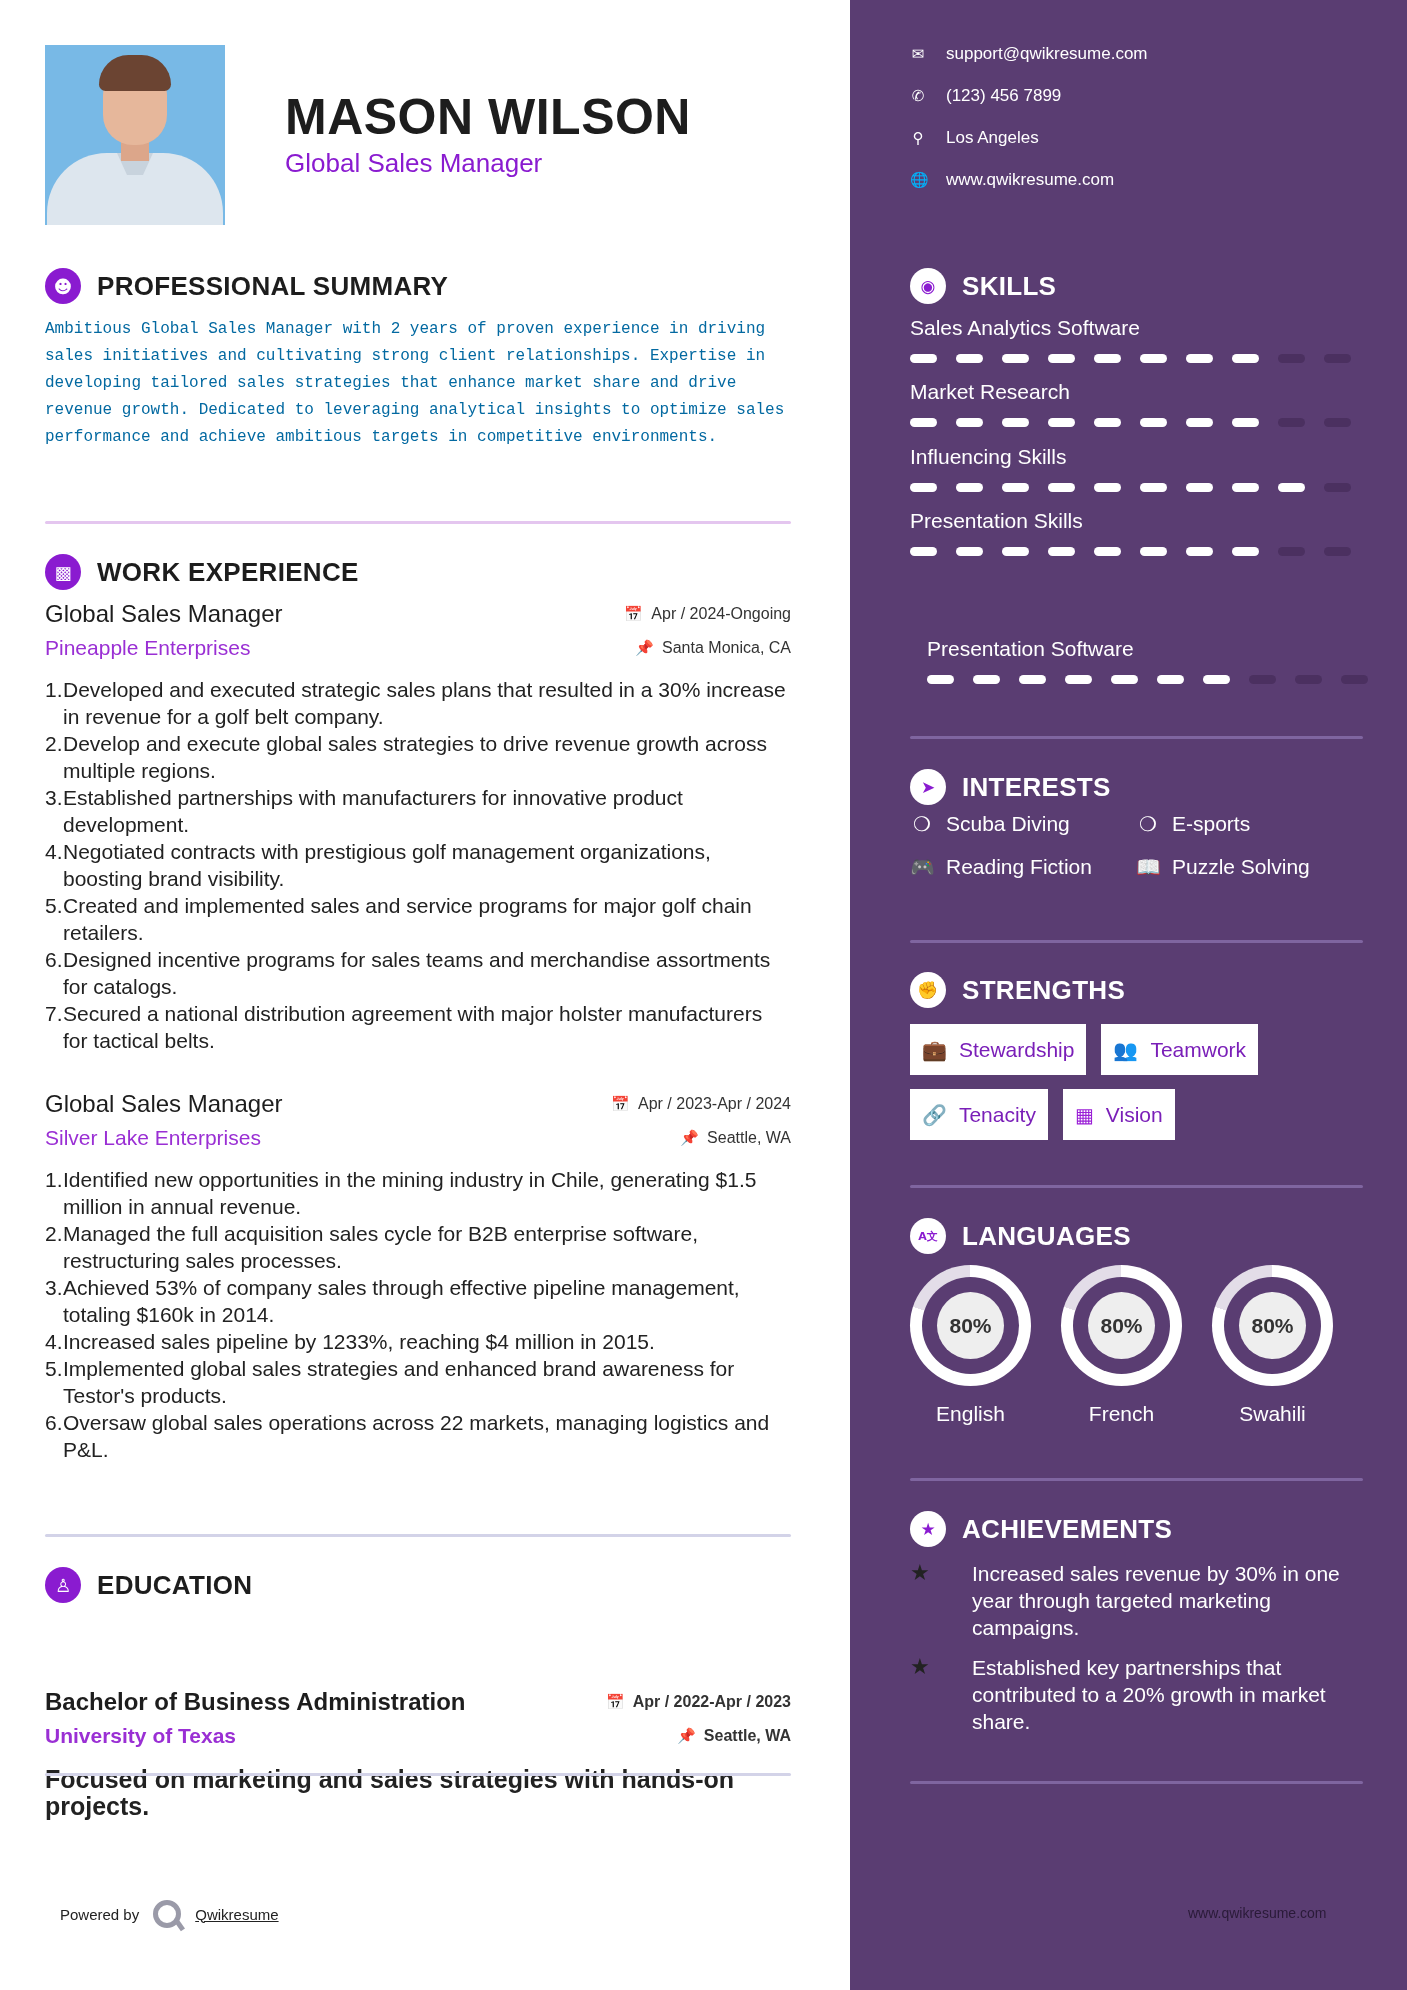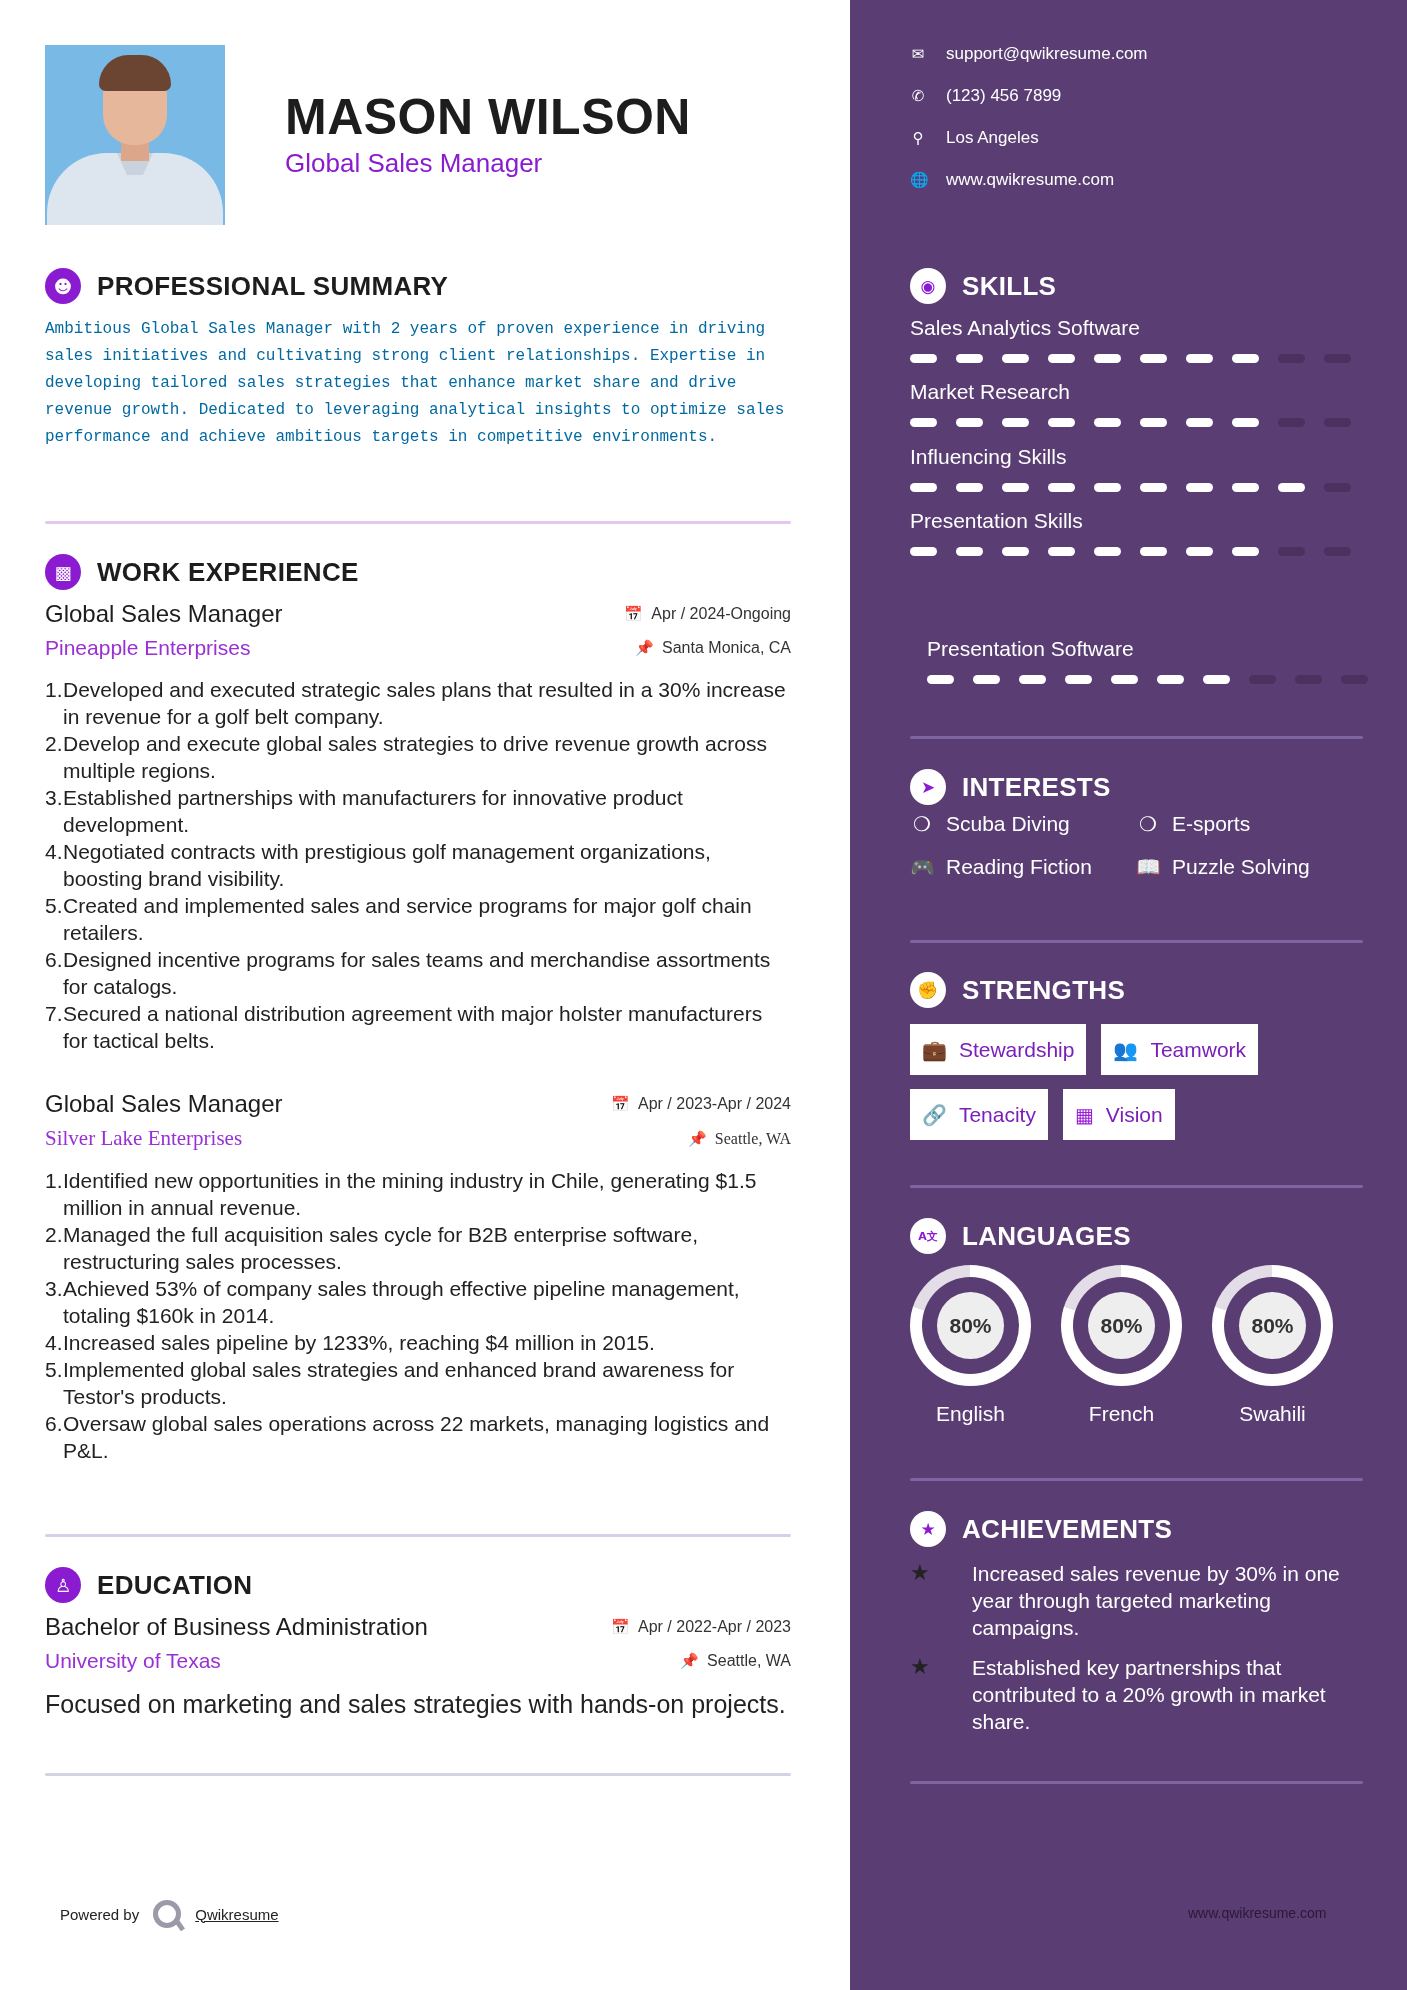--- a/index.html
+++ b/index.html
@@ -161,21 +161,21 @@
     </div>
 
     <div class="job" style="top:1090px;">
       <div class="job-row">
         <span class="job-role">Global Sales Manager</span>
         <span class="job-meta">
             <span class="ic">📅</span>
             <span>Apr / 2023-Apr / 2024</span>
           </span>
       </div>
-      <div class="job-row" style="margin-top:8px;font-family:Liberation Serif, serif;">
+      <div class="job-row" style="margin-top:8px;">
         <span class="job-company">Silver Lake Enterprises</span>
         <span class="job-meta">
             <span class="ic">📌</span>
             <span>Seattle, WA</span>
           </span>
       </div>
       <ol class="bullets">
         <li>
             <span class="num">1.</span>
             <span>Identified new opportunities in the mining industry in Chile, generating $1.5 million in annual revenue.</span>
@@ -201,21 +201,21 @@
             <span>Oversaw global sales operations across 22 markets, managing logistics and P&amp;L.</span>
           </li>
       </ol>
     </div>
     <div class="divider blue" style="top:1534px;"></div>
 
     <div class="sec-head" style="top:1567px;">
       <span class="sec-icon">♙</span>
       <span class="sec-title">EDUCATION</span>
     </div>
-    <div class="job" style="top:1613px;">
+    <div class="job" style="top:1688px;font-weight:bold;">
       <div class="job-row">
         <span class="job-role">Bachelor of Business Administration</span>
         <span class="job-meta">
             <span class="ic">📅</span>
             <span>Apr / 2022-Apr / 2023</span>
           </span>
       </div>
       <div class="job-row" style="margin-top:8px;gap:48px;">
         <span class="job-company">University of Texas</span>
         <span class="job-meta">

